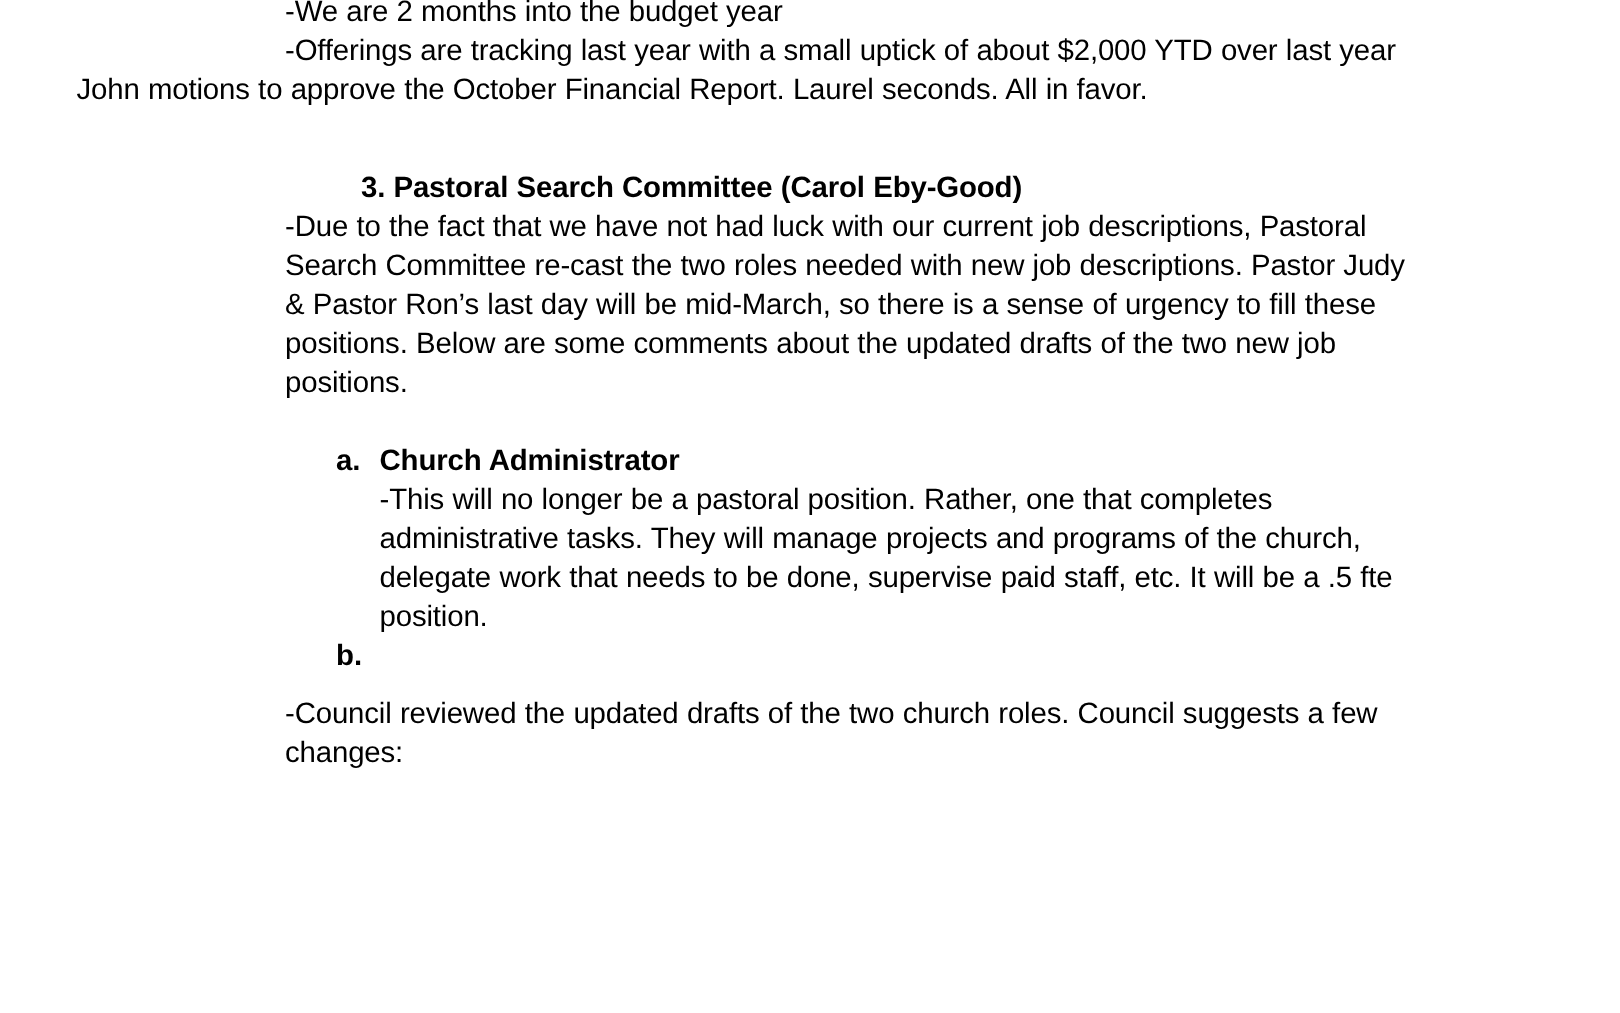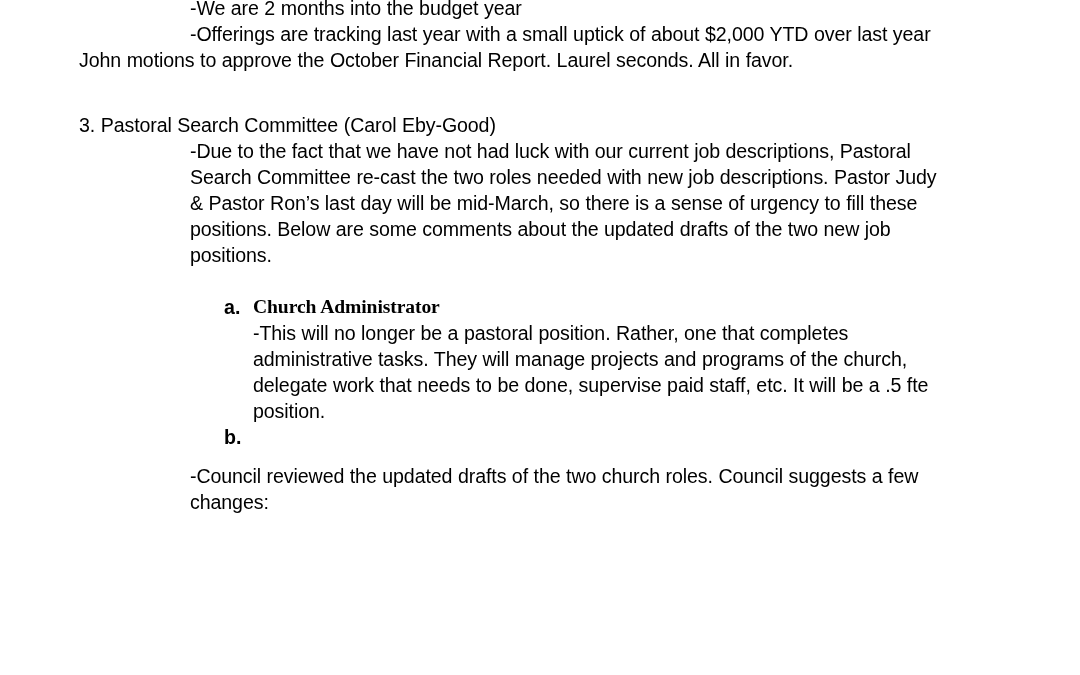--- a/index.html
+++ b/index.html
@@ -35,32 +35,33 @@
     font-size: 19.6px;
     line-height: 26px;
     letter-spacing: -0.1px;
     word-spacing: 0.2px;
     margin: 0;
     text-align: left;
   }
 
   
   .lvl-flush {
-    margin-left: 79px;
+    margin-left: 51px;
     max-width: 820px;
   }
 
   
   .lvl-indent {
     margin-left: 190px;
     max-width: 752px;
   }
 
   .doc-heading {
-    font-weight: normal;
+    font-weight: bold;
+    text-align: center;
   }
 
   .bold-line {
     font-weight: bold;
   }
 
   
   .alpha-list {
     list-style: none;
     margin: 0;
@@ -74,21 +75,20 @@
   .alpha-marker {
     position: absolute;
     left: -29px;
     top: 0;
     font-size: 19.6px;
     line-height: 26px;
     font-weight: bold;
   }
   .list-item-title {
     font-weight: bold;
-    font-family: Liberation Serif, serif;
   }
   .list-item-body {
     font-weight: normal;
   }
 
   
   .gap-line {
     height: 26px;
   }
   .gap-half {

